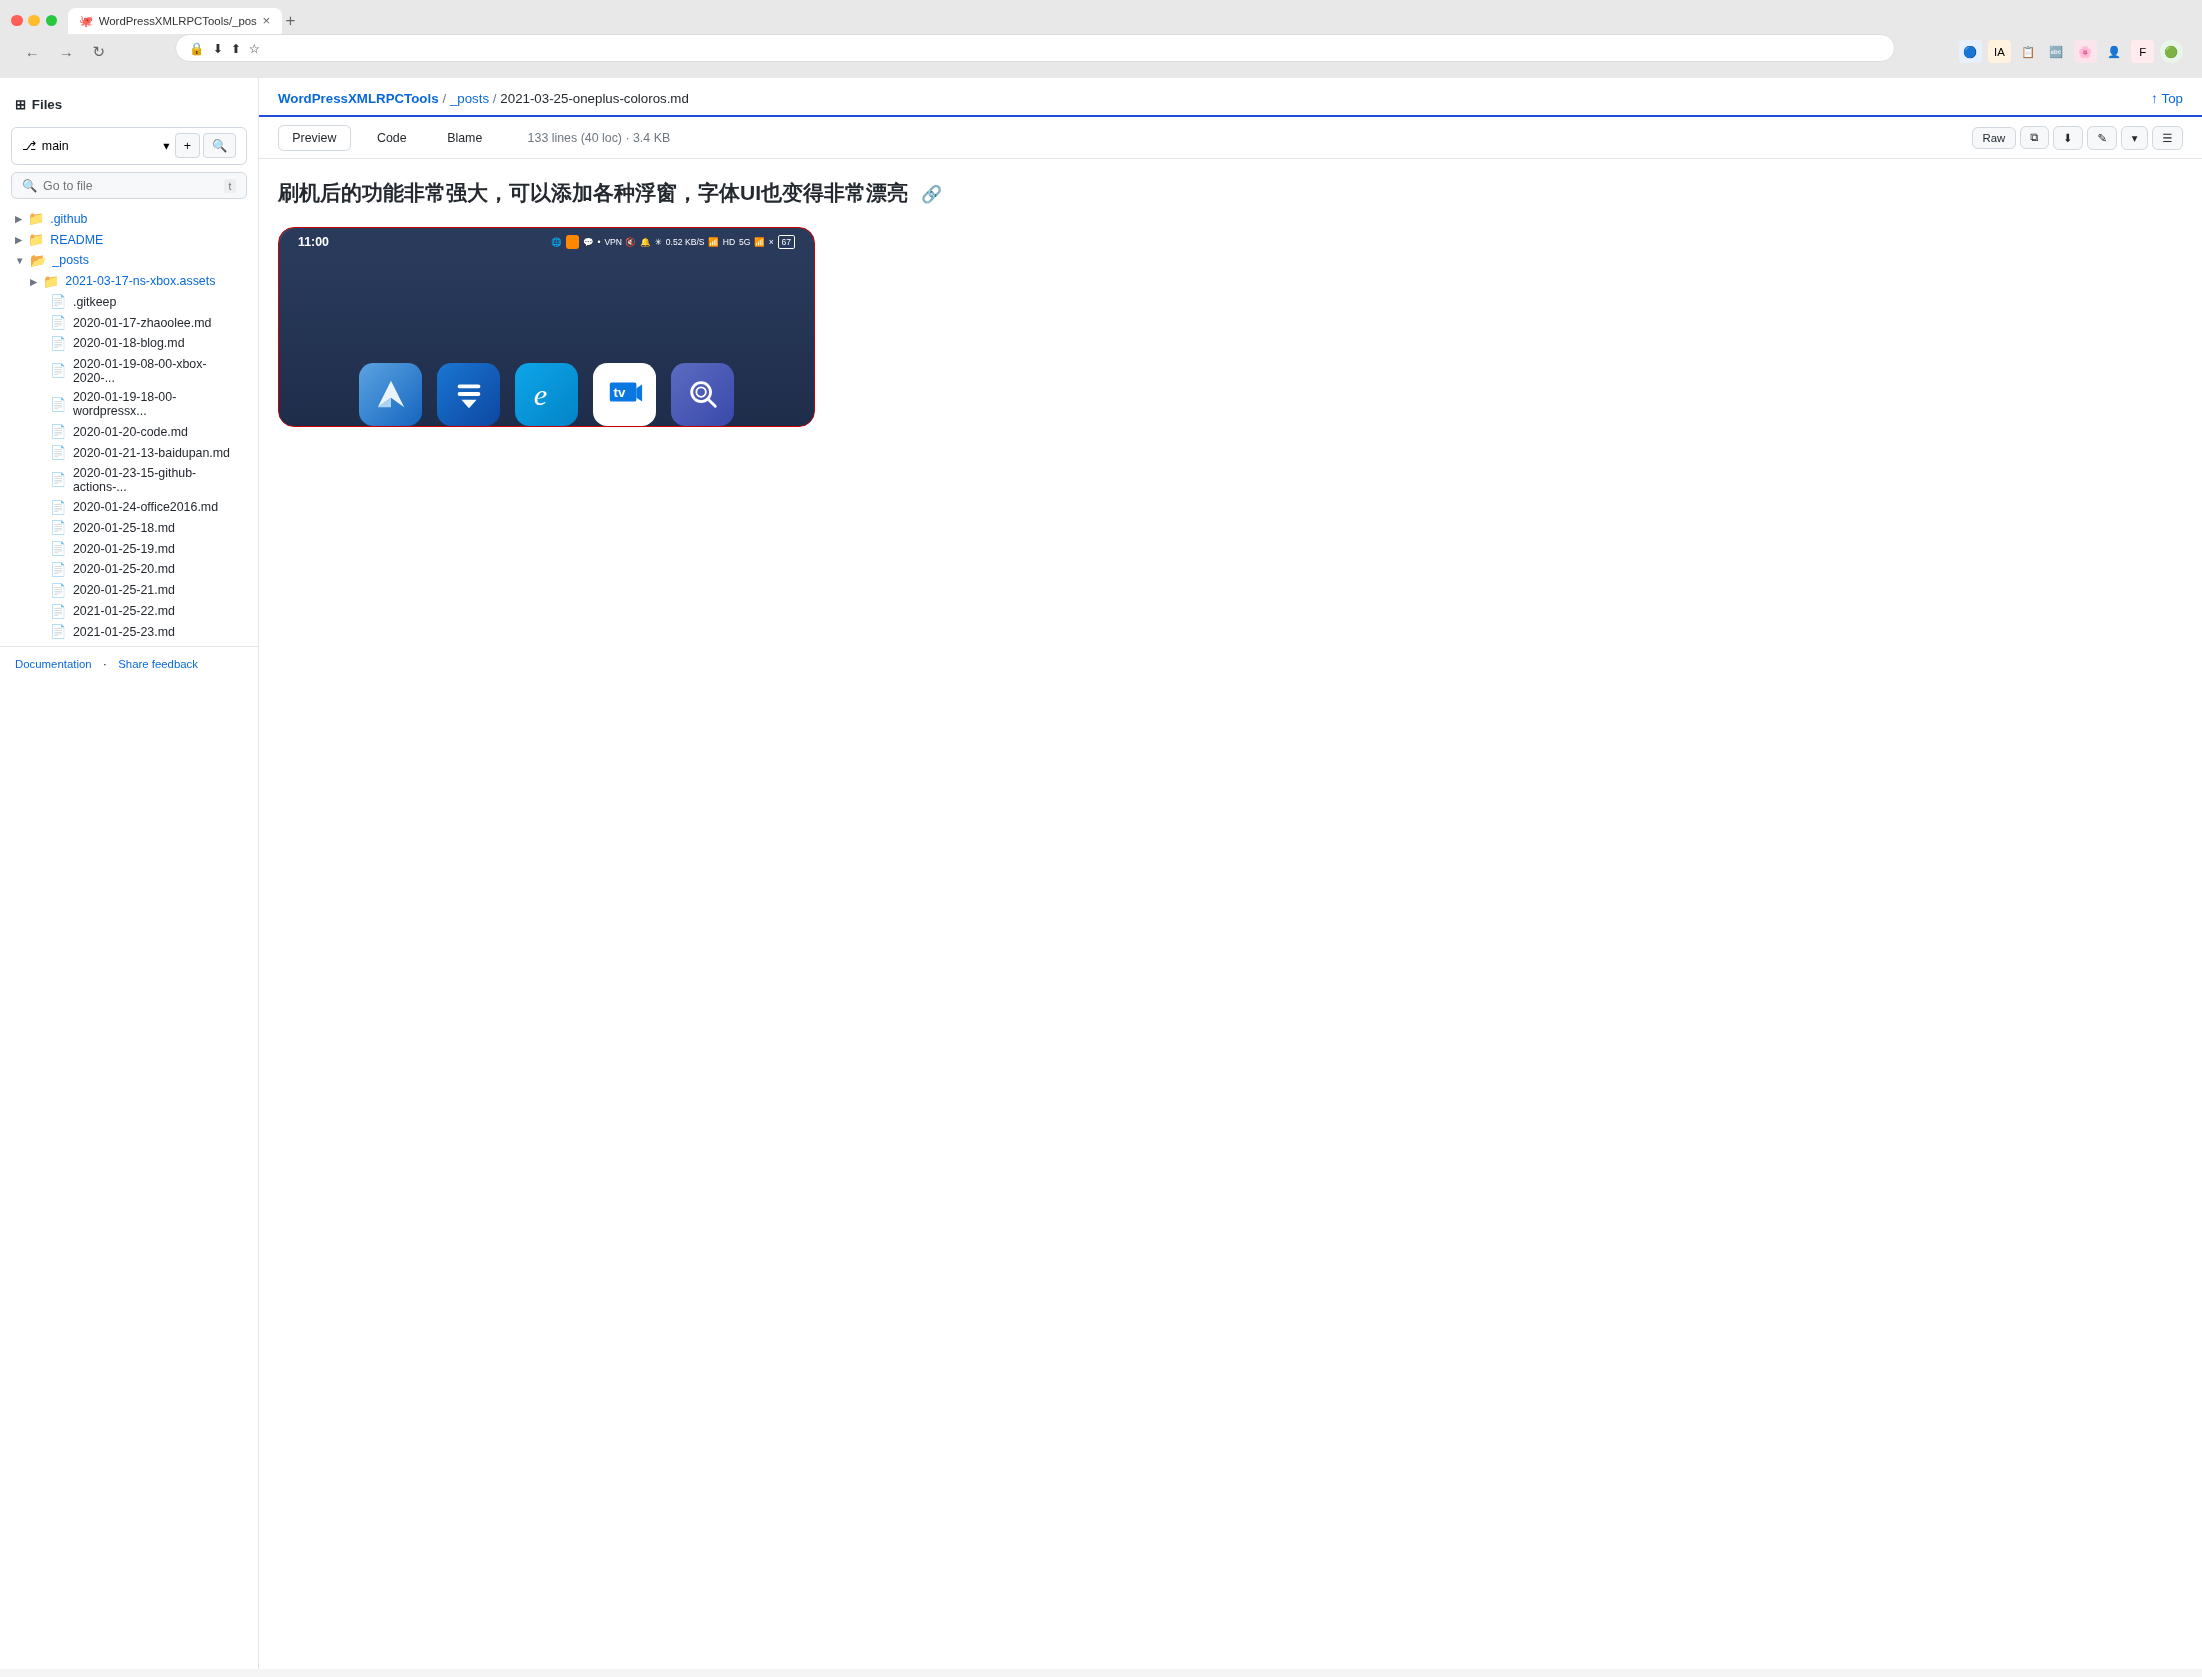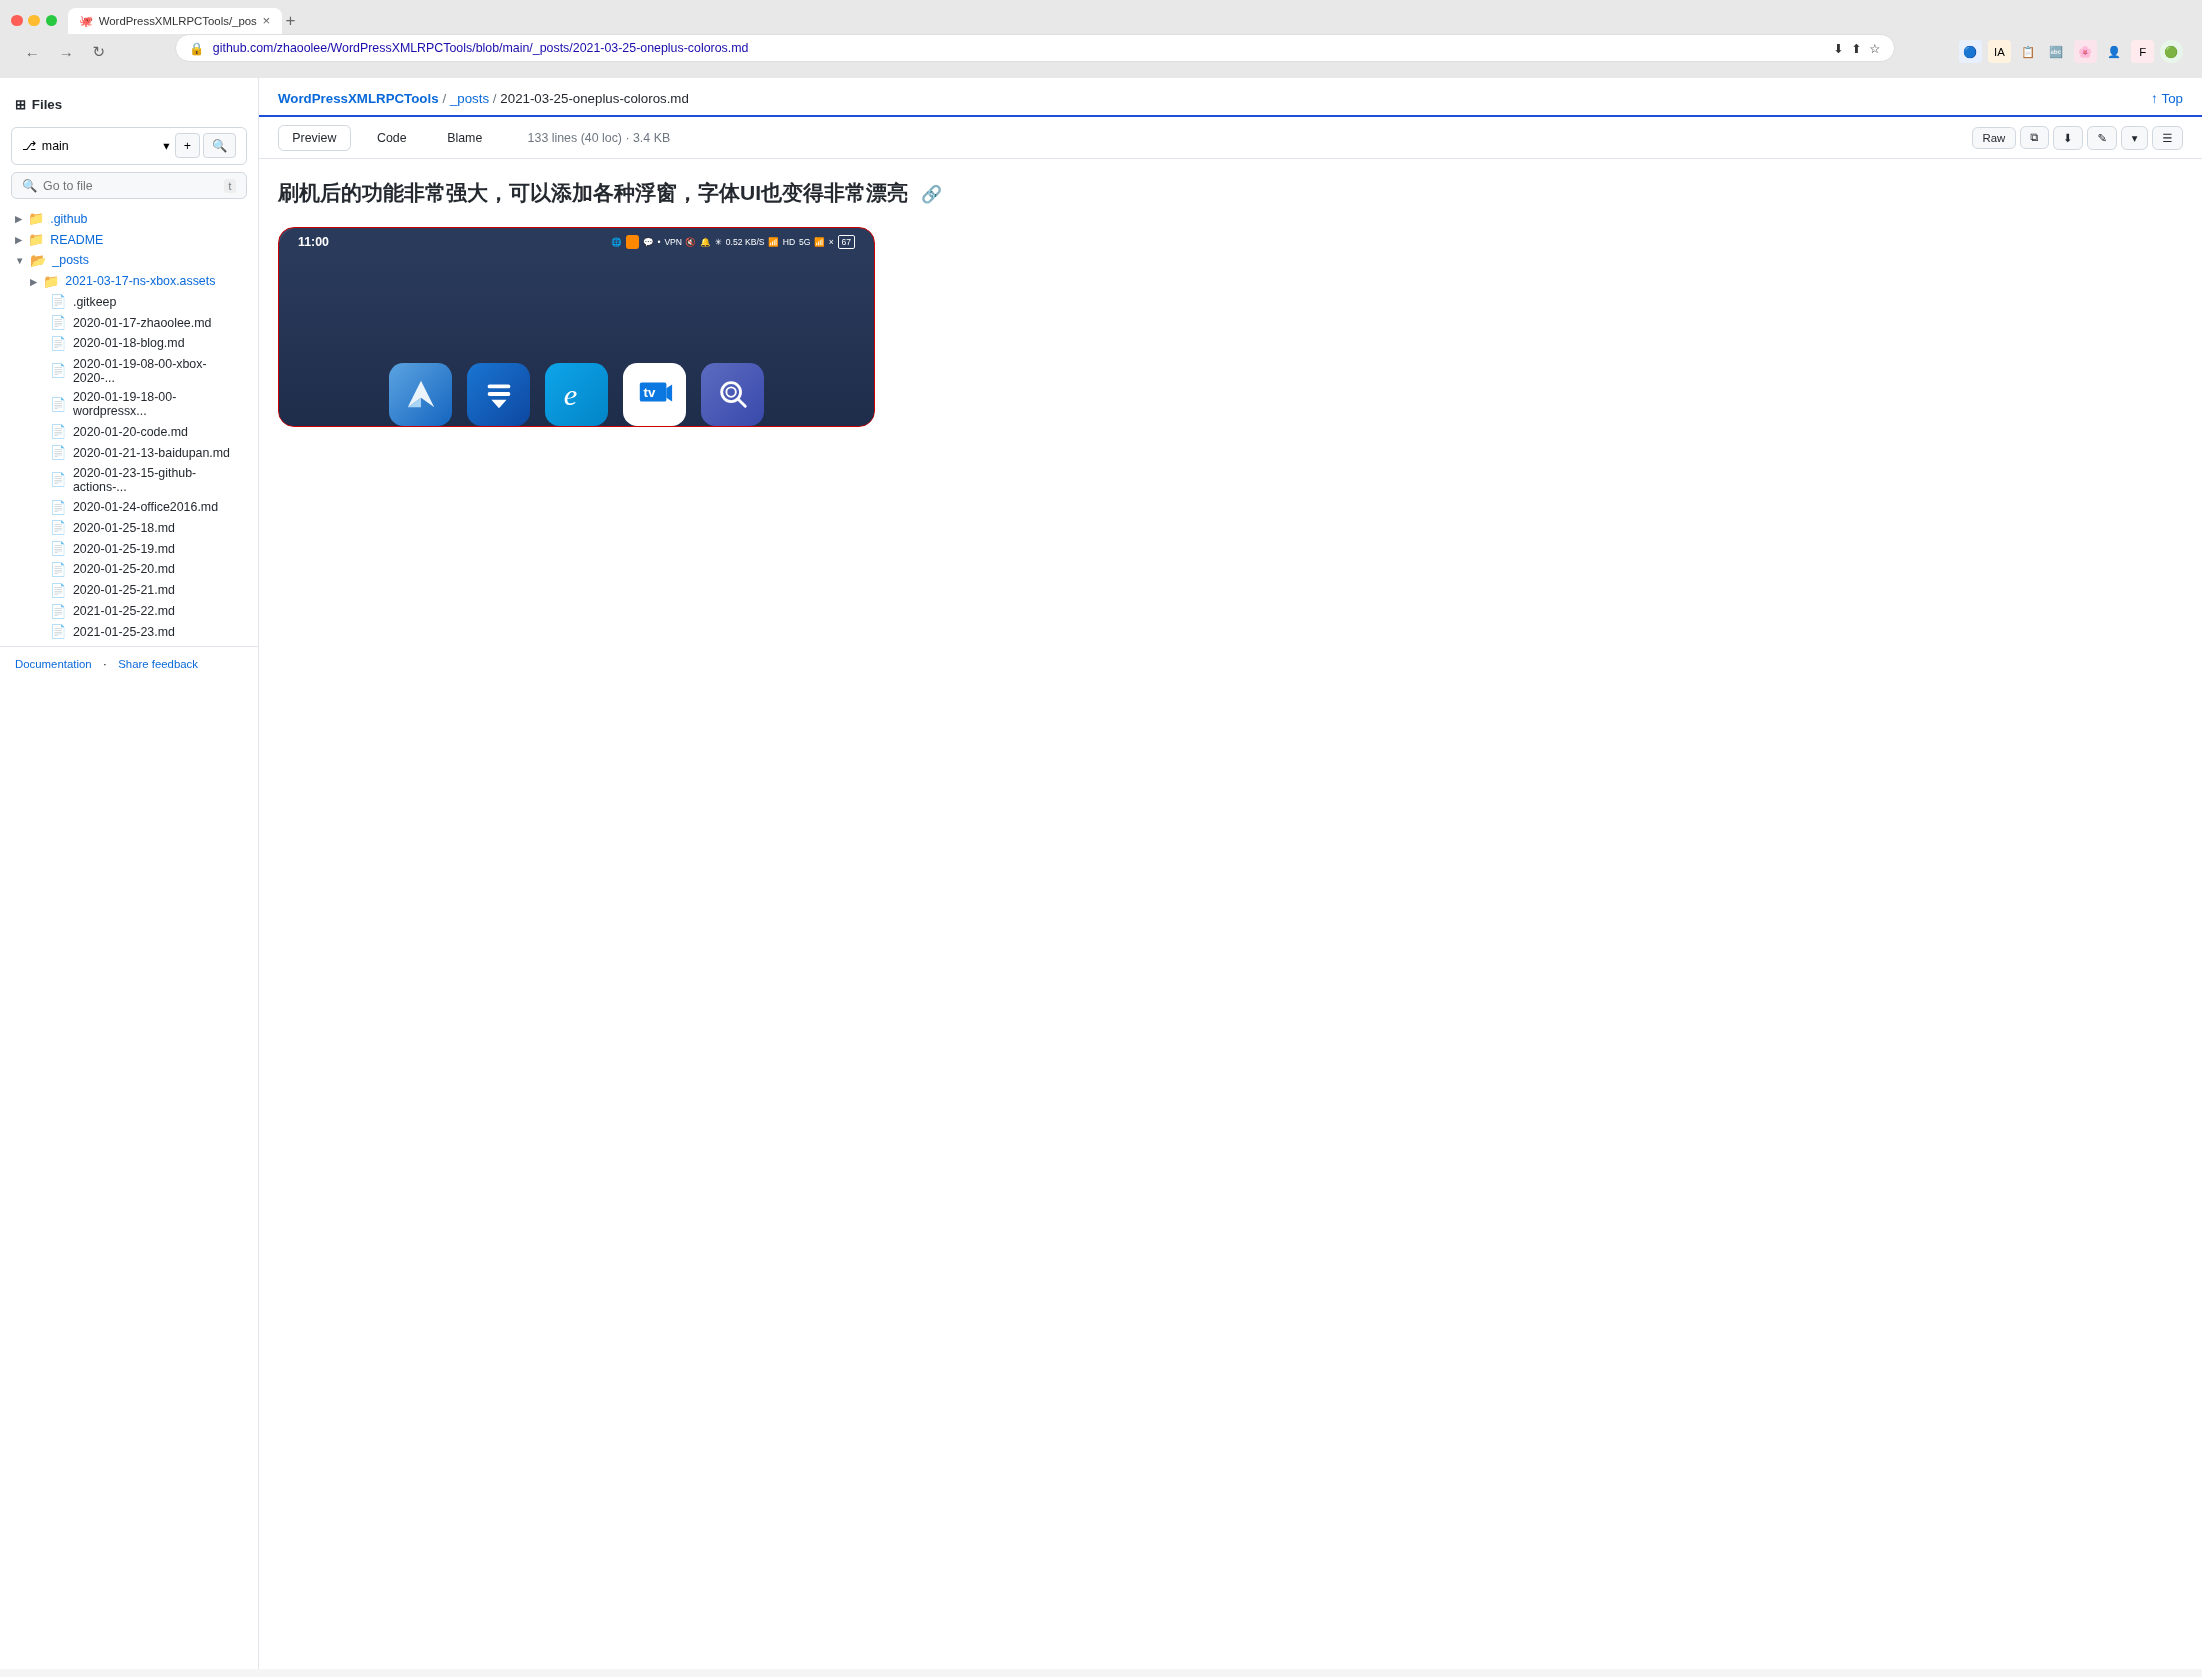--- a/index.html
+++ b/index.html
@@ -67,21 +67,21 @@
     .file-tab { padding: 4.8px 13.3px; font-size: 12.4px; border-radius: 5.7px; cursor: pointer; color: #24292f; border: 1px solid transparent; }
     .file-tab.active { background: #fff; border: 1px solid #d0d7de; font-weight: 500; }
     .file-info { color: #6e7781; font-size: 12.4px; margin-left: 19px; }
     .file-actions { margin-left: auto; display: flex; gap: 3.8px; align-items: center; }
     .file-action-btn { border: 1px solid #d0d7de; border-radius: 5.7px; padding: 3.8px 9.5px; font-size: 11.4px; background: #f6f8fa; cursor: pointer; color: #24292f; }
 
     .file-content { padding: 19px 19px 38px; }
     .file-heading { font-size: 21px; font-weight: 600; color: #24292f; margin-bottom: 19px; line-height: 1.4; }
 
     
-    .phone-image-container { margin: 19px 0; border: 1.9px solid #cc0000; border-radius: 16px; overflow: hidden; width: 597px; height: 200px; background: linear-gradient(135deg, #3a4a6b 0%, #2a3a5b 100%); position: relative; display: flex; flex-direction: column; justify-content: center; }
+    .phone-image-container { margin: 19px 0; border: 1.9px solid #cc0000; border-radius: 16px; overflow: hidden; width: 537px; height: 200px; background: linear-gradient(135deg, #3a4a6b 0%, #2a3a5b 100%); position: relative; display: flex; flex-direction: column; justify-content: center; }
   </style>
 </head>
 <body>
 
 <div class="browser-chrome">
   <div class="tab-row">
     <div class="window-controls">
       <div class="wc wc-red"></div>
       <div class="wc wc-yellow"></div>
       <div class="wc wc-green"></div>
@@ -92,21 +92,20 @@
       <span class="tab-close">×</span>
     </div>
     <button class="tab-new">+</button>
   </div>
   <div class="browser-toolbar">
     <button class="nav-btn">←</button>
     <button class="nav-btn">→</button>
     <button class="nav-btn">↻</button>
     <div class="address-bar" style="flex:1;">
       <span>🔒</span>
-      <span class="url">github.com/zhaoolee/WordPressXMLRPCTools/blob/main/_posts/2021-03-25-oneplus-coloros.md</span>
       <span>⬇</span>
       <span>⬆</span>
       <span>☆</span>
     </div>
     <div class="toolbar-icons">
       <div class="toolbar-icon" style="background:#e8f0fe;">🔵</div>
       <div class="toolbar-icon" style="background:#fff3e0;">IA</div>
       <div class="toolbar-icon">📋</div>
       <div class="toolbar-icon">🔤</div>
       <div class="toolbar-icon" style="background:#fce4ec;">🌸</div>

